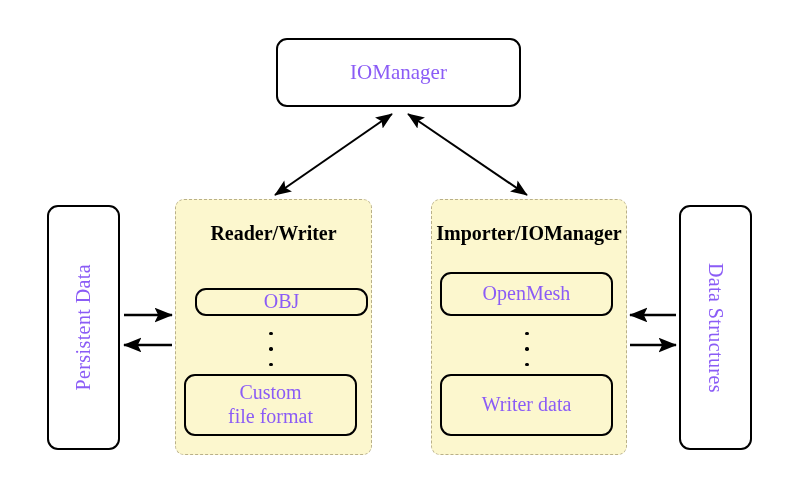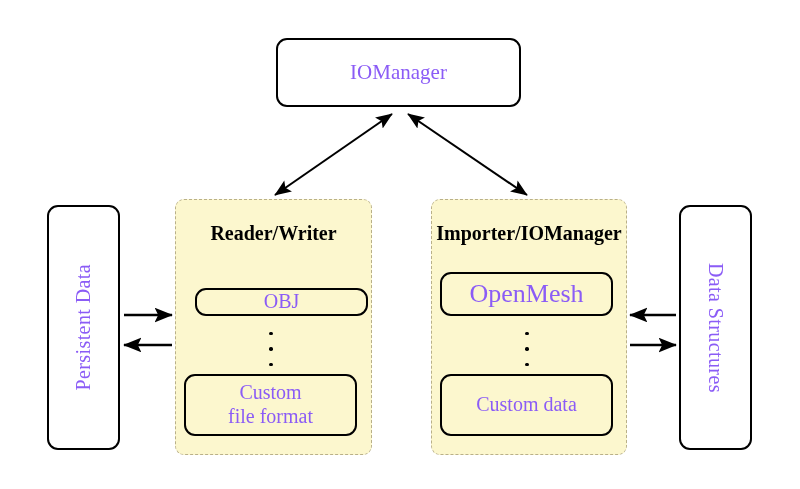--- a/index.html
+++ b/index.html
@@ -97,21 +97,21 @@
     top: 374px;
     width: 173px;
     height: 62px;
     font-size: 20px;
   }
   #box-openmesh {
     left: 440px;
     top: 272px;
     width: 173px;
     height: 44px;
-    font-size: 26px;
+    font-size: 20px;
   }
   #box-customdata {
     left: 440px;
     top: 374px;
     width: 173px;
     height: 62px;
     font-size: 20px;
   }
   
   .vdots {
@@ -221,21 +221,21 @@
   </div>
 
   <div class="vdots" id="dots-right">
     <span></span>
       <span></span>
       <span></span>
   </div>
 
   <div class="node inner-box" id="box-customdata">
     <div>
-      <div>Custom data</div>
+      <div>Writer data</div>
     </div>
   </div>
 
   <div class="node rounded-black" id="box-persistent">
     <span class="vlabel-up">Persistent Data</span>
   </div>
 
   <div class="node rounded-black" id="box-datastructures">
     <span class="vlabel-down">Data Structures</span>
   </div>

